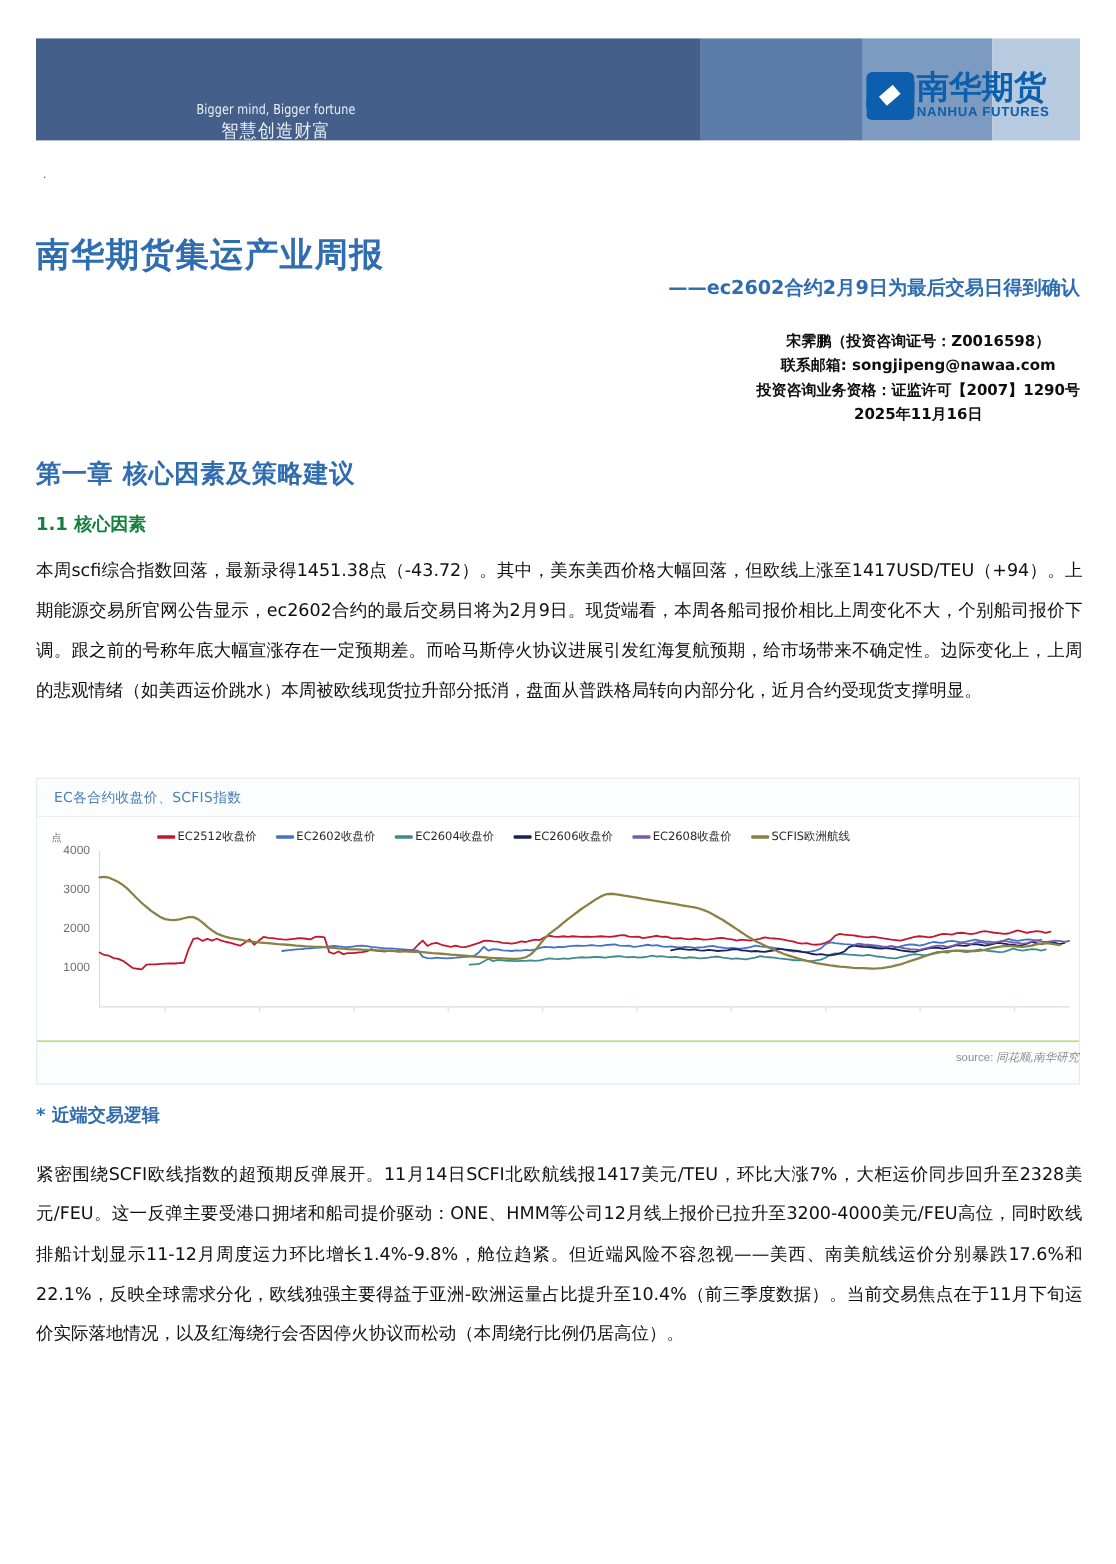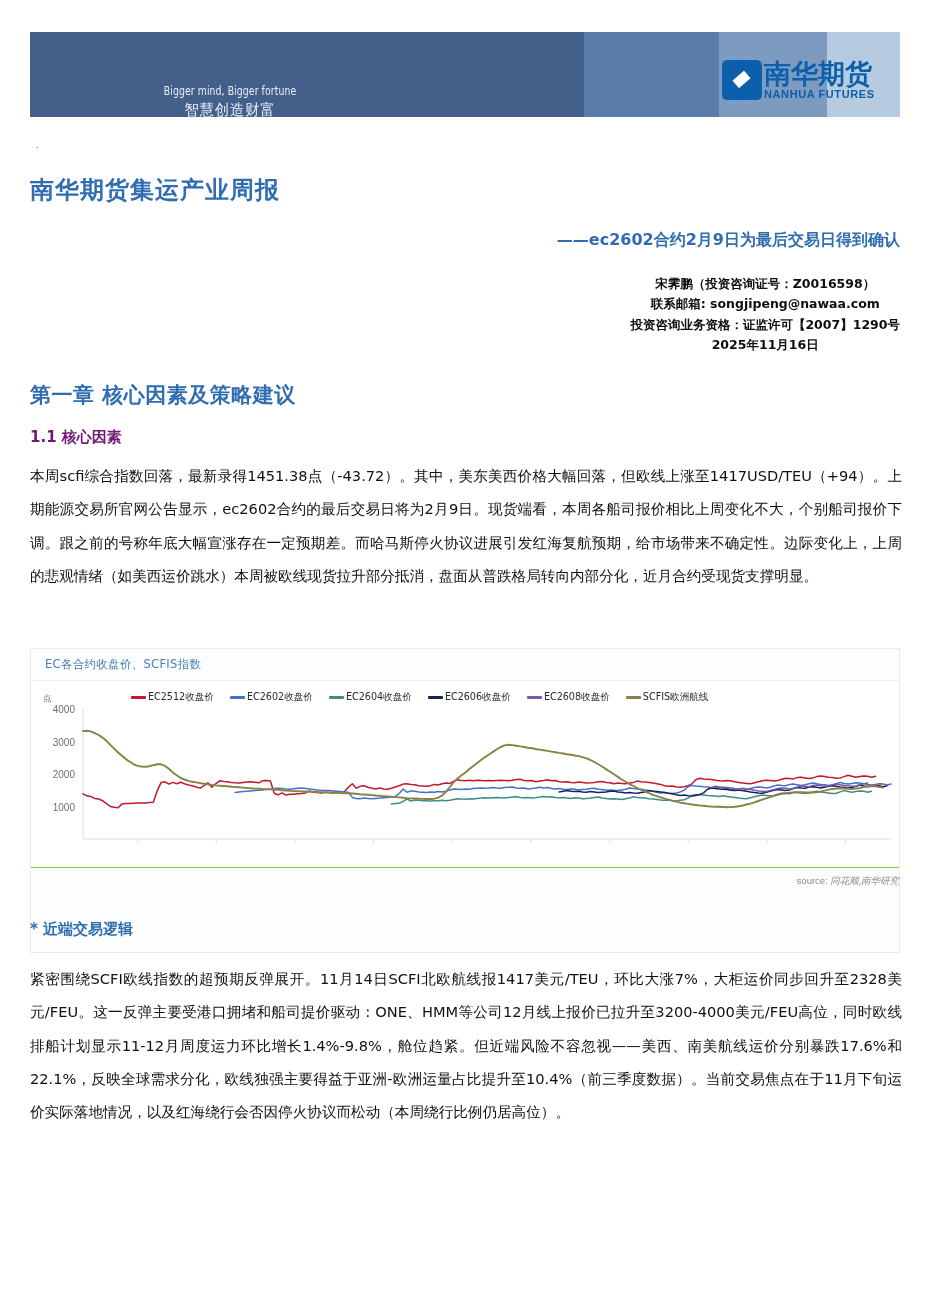--- a/index.html
+++ b/index.html
@@ -125,22 +125,22 @@
     left: 36px;
     top: 140px;
     font-size: 9px;
     color: #333;
   }
 
   
   .doc-title {
     position: absolute;
     left: 30px;
-    top: 174px;
-    font-size: 24px;
+    top: 194px;
+    font-size: 28px;
     font-weight: bold;
     color: #2f6cb0;
     letter-spacing: 1px;
     font-family: "DejaVu Sans", sans-serif;
   }
   .doc-subtitle {
     position: absolute;
     right: 30px;
     top: 230px;
     font-size: 16px;
@@ -172,21 +172,21 @@
     color: #2f6cb0;
     letter-spacing: 0.5px;
     font-family: "DejaVu Sans", sans-serif;
   }
   .h-sub {
     position: absolute;
     left: 30px;
     top: 428px;
     font-size: 15px;
     font-weight: bold;
-    color: #701a75;
+    color: #15803d;
     font-family: "DejaVu Sans", sans-serif;
   }
   .h-star {
     position: absolute;
     left: 30px;
     top: 920px;
     font-size: 15px;
     font-weight: bold;
     color: #2f6cb0;
     font-family: "DejaVu Sans", sans-serif;
@@ -206,21 +206,21 @@
   }
   .para-1 { top: 459px; }
   .para-2 { top: 962px; }
 
   
   .chart-card {
     position: absolute;
     left: 30px;
     top: 648px;
     width: 870px;
-    height: 305px;
+    height: 256px;
     background: #fcfdfe;
     border: 1px solid #e6ebf0;
     box-sizing: border-box;
   }
   .chart-head {
     height: 32px;
     border-bottom: 1px solid #eaeff4;
     display: flex;
     align-items: center;
     padding-left: 14px;

